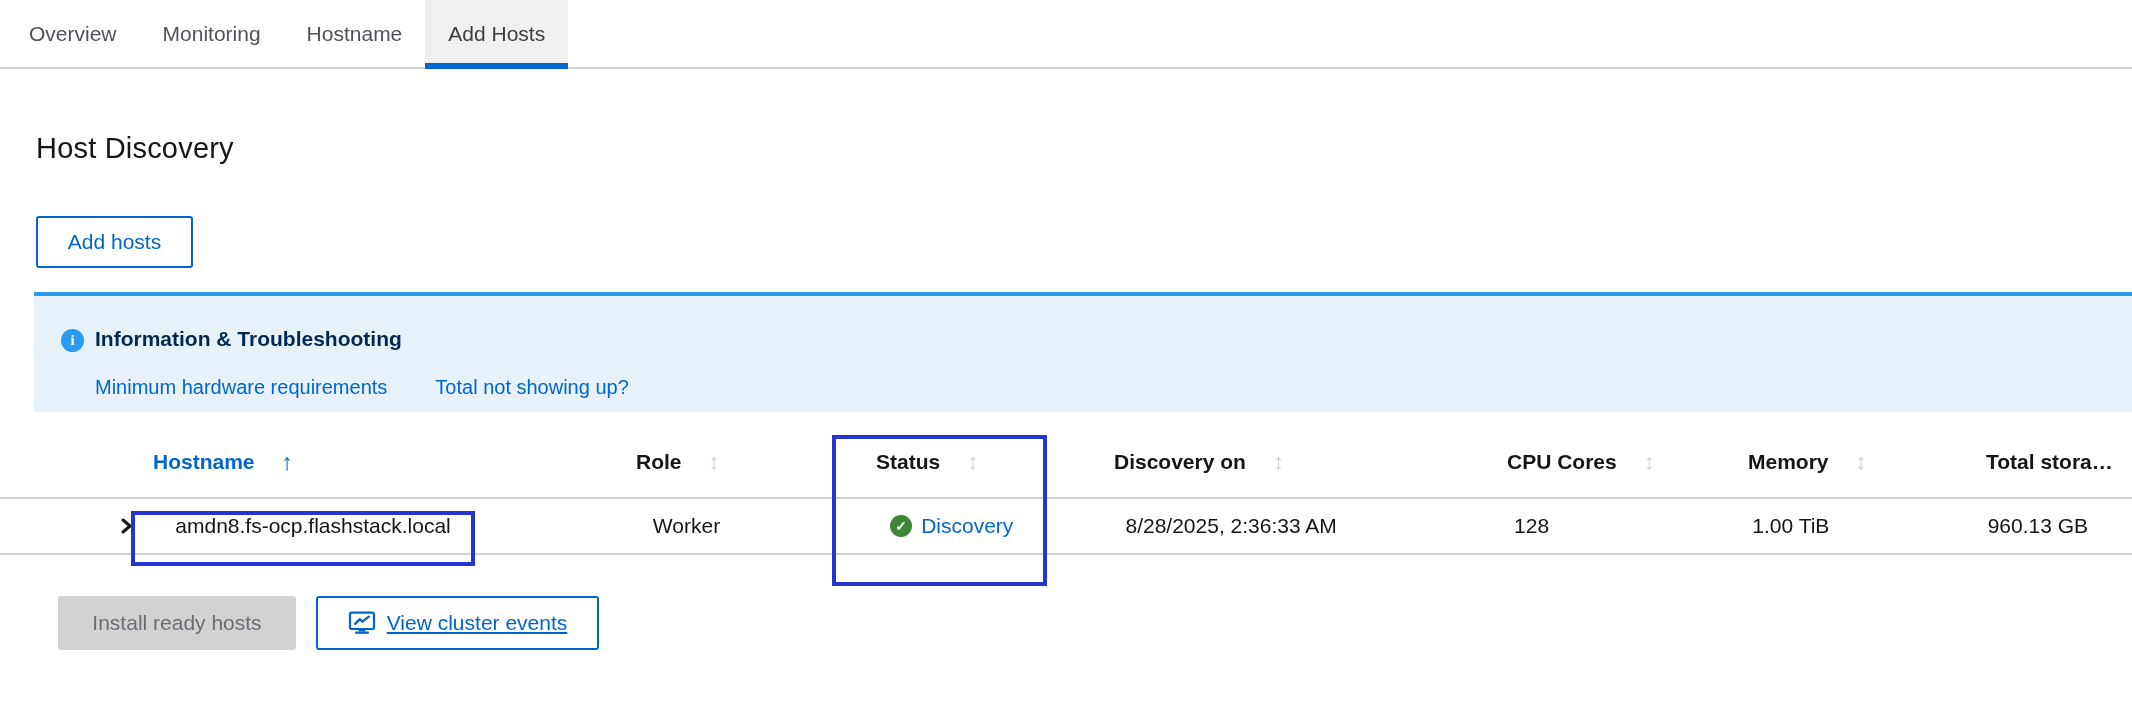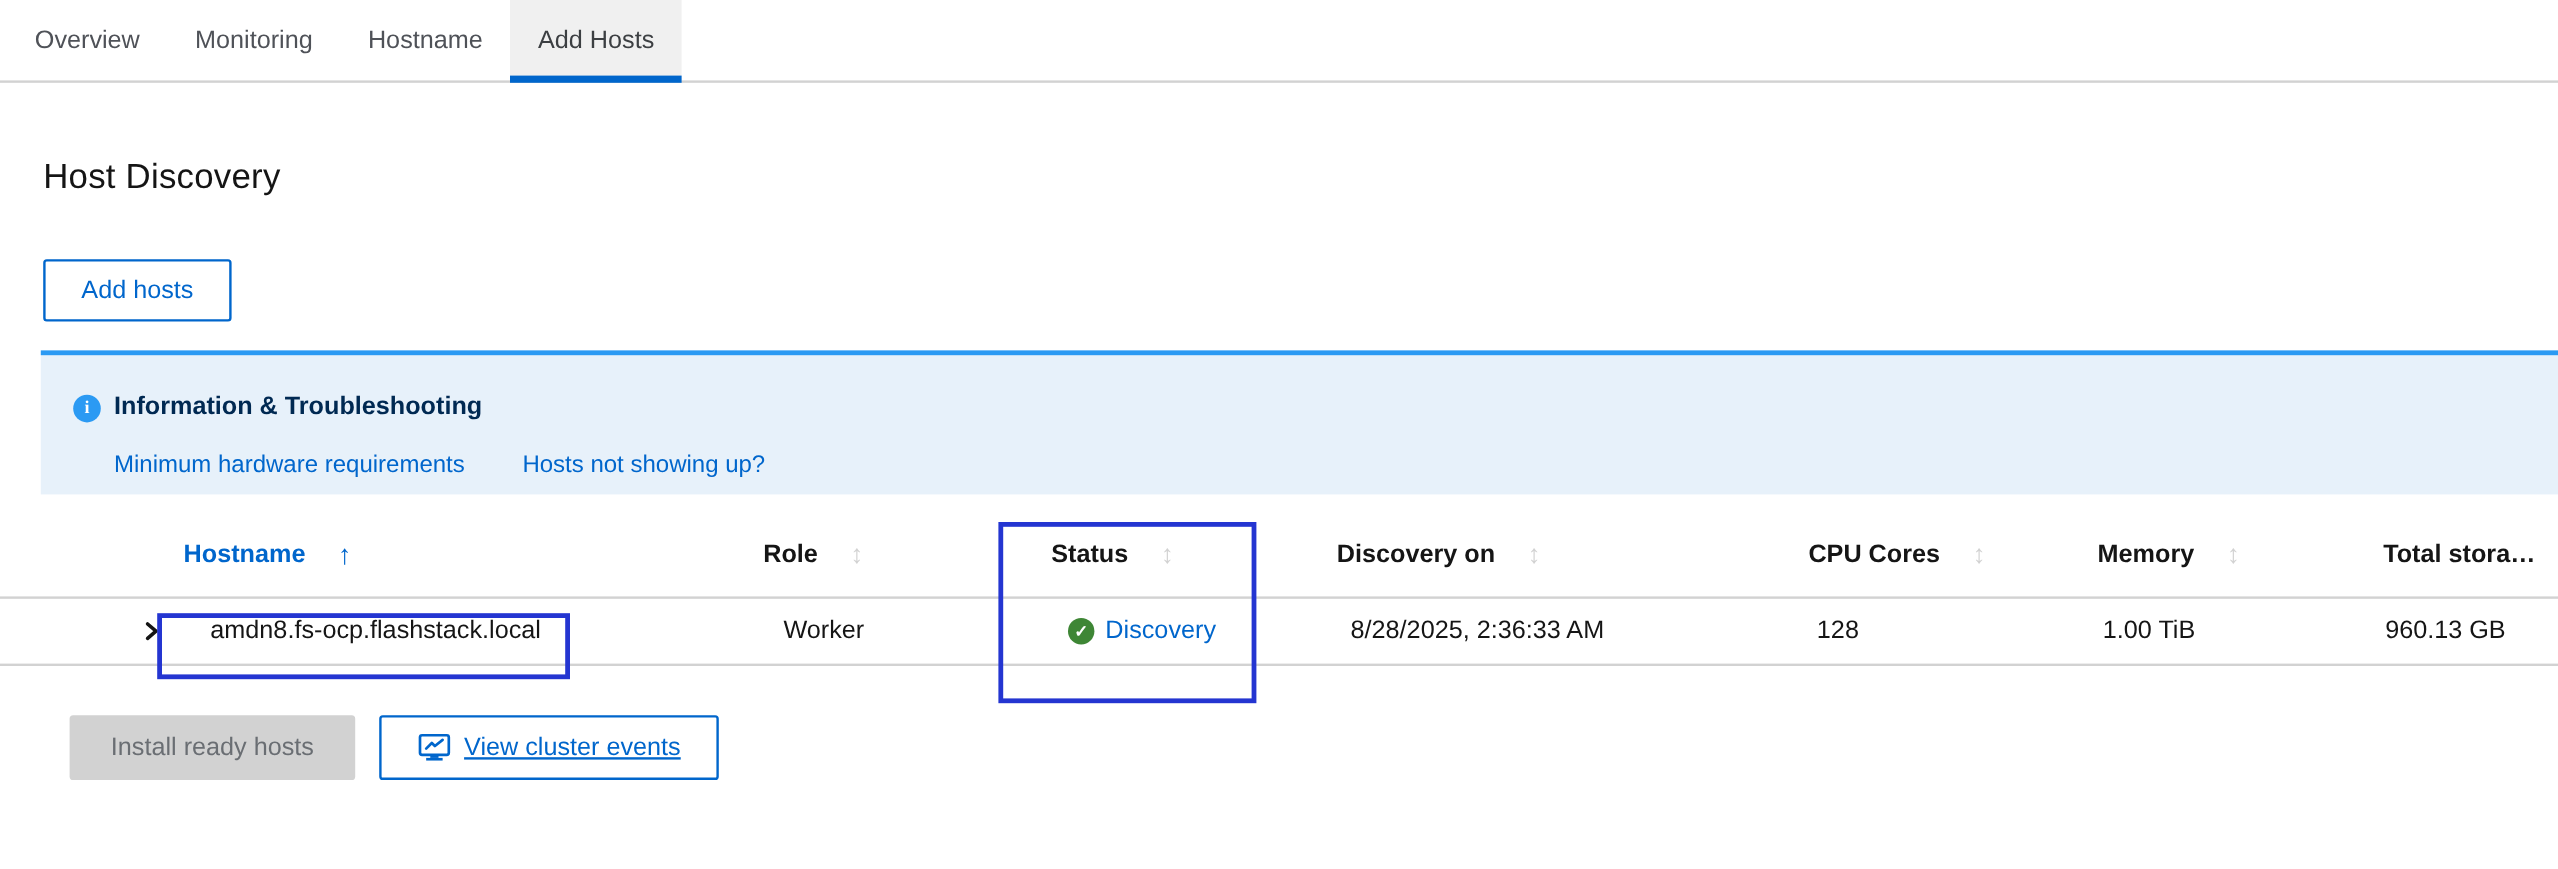--- a/index.html
+++ b/index.html
@@ -99,21 +99,21 @@
 
   <button class="btn btn-secondary add-hosts-btn">Add hosts</button>
 
   <div class="alert">
     <span class="alert-icon">
       <span>i</span>
     </span>
     <div class="alert-title">Information &amp; Troubleshooting</div>
     <div class="alert-links">
       <a class="alert-link">Minimum hardware requirements</a>
-      <a class="alert-link">Hosts not showing up?</a>
+      <a class="alert-link">Total not showing up?</a>
     </div>
   </div>
 
   <div class="htable">
     <div class="thead">
       <div class="th col-expand"></div>
       <div class="th col-hostname sorted">
         <span>Hostname</span>
         <span class="sort-ind sort-asc">↑</span>
       </div>

